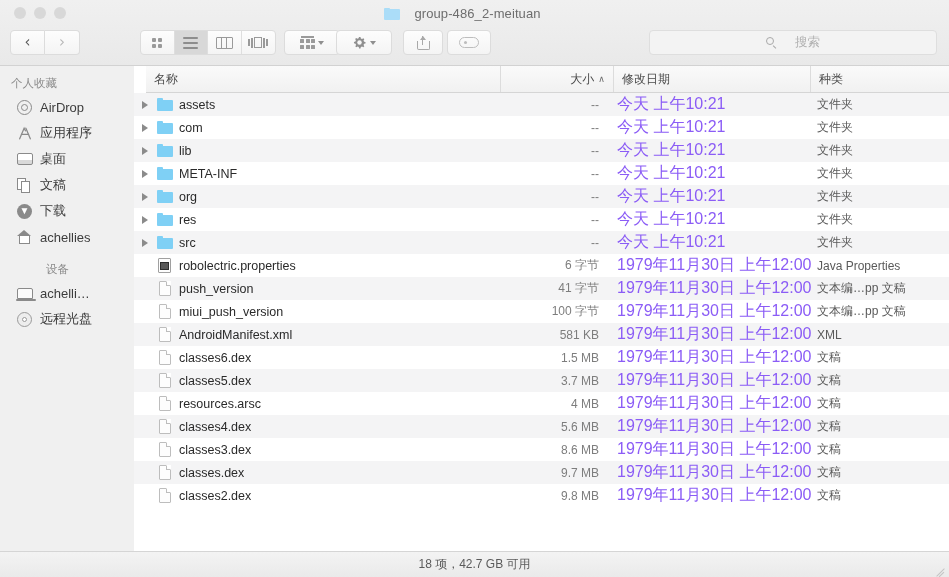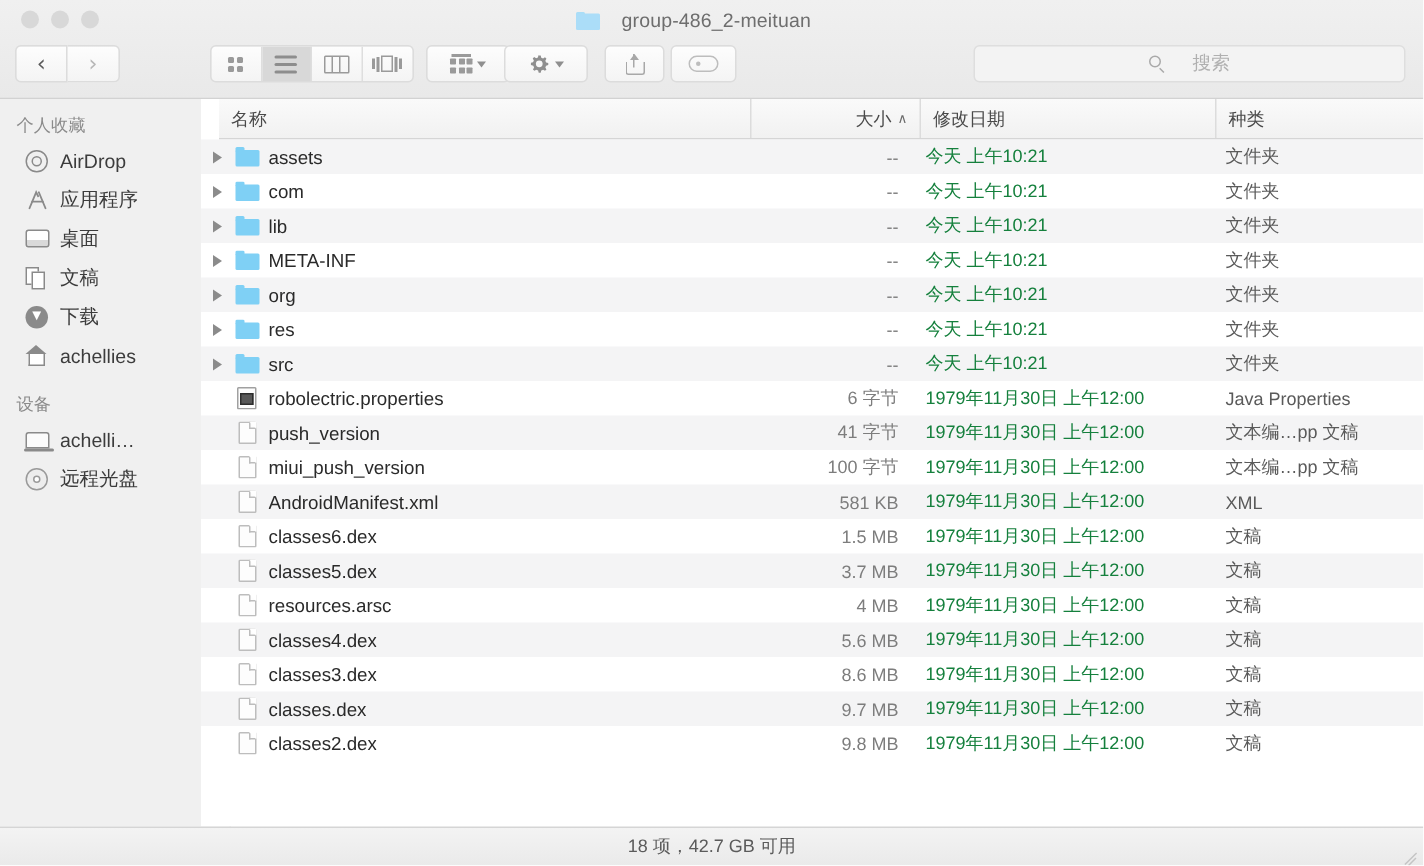--- a/index.html
+++ b/index.html
@@ -551,22 +551,22 @@
     text-align: right;
     padding-right: 10px;
     box-sizing: border-box;
     color: #7d7d7d;
     font-size: 12px;
   }
   .c-date {
     width: 200px;
     padding-left: 8px;
     box-sizing: border-box;
-    color: #15803d;
-    font-size: 12px;
+    color: #8b5cf6;
+    font-size: 16px;
     white-space: nowrap;
   }
   .c-kind {
     width: 140px;
     padding-left: 8px;
     box-sizing: border-box;
     color: #5a5a5a;
     font-size: 12px;
     white-space: nowrap;
     overflow: hidden;
@@ -775,21 +775,21 @@
     <div class="sb-item">
       <span class="sb-icon">
         <span class="sbi-home">
             <span class="roof"></span>
             <span class="body"></span>
           </span>
       </span>
       <span class="sb-label">achellies</span>
     </div>
 
-    <div class="sb-head" style="margin-top:10px;">设备</div>
+    <div class="sb-head" style="margin-top:10px;margin-left:35px;">设备</div>
 
     <div class="sb-item">
       <span class="sb-icon">
           <span class="sbi-laptop"></span>
         </span>
       <span class="sb-label">achelli…</span>
     </div>
 
     <div class="sb-item">
       <span class="sb-icon">

